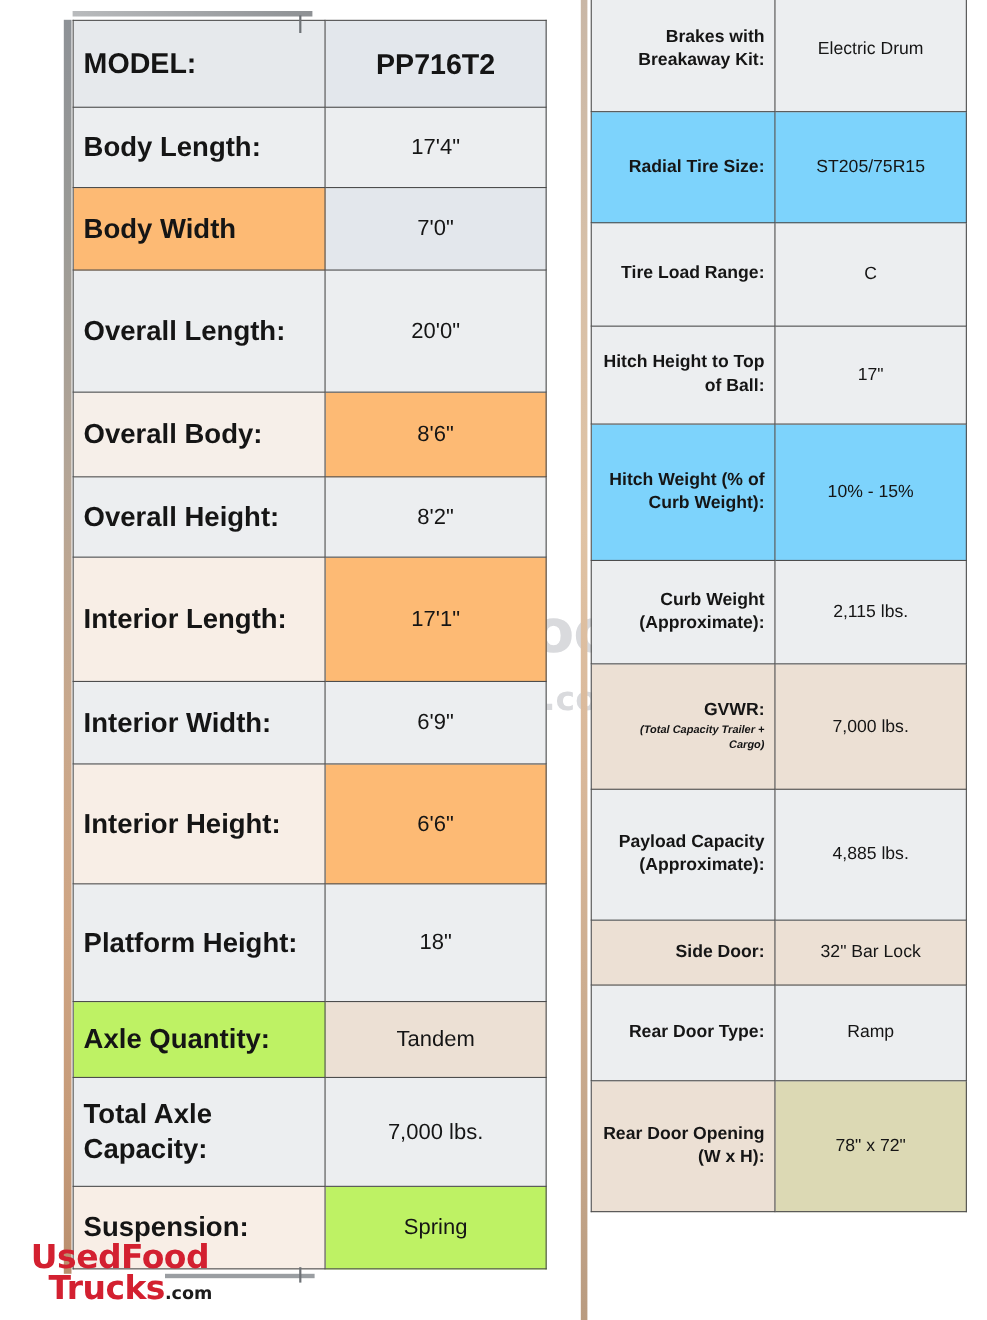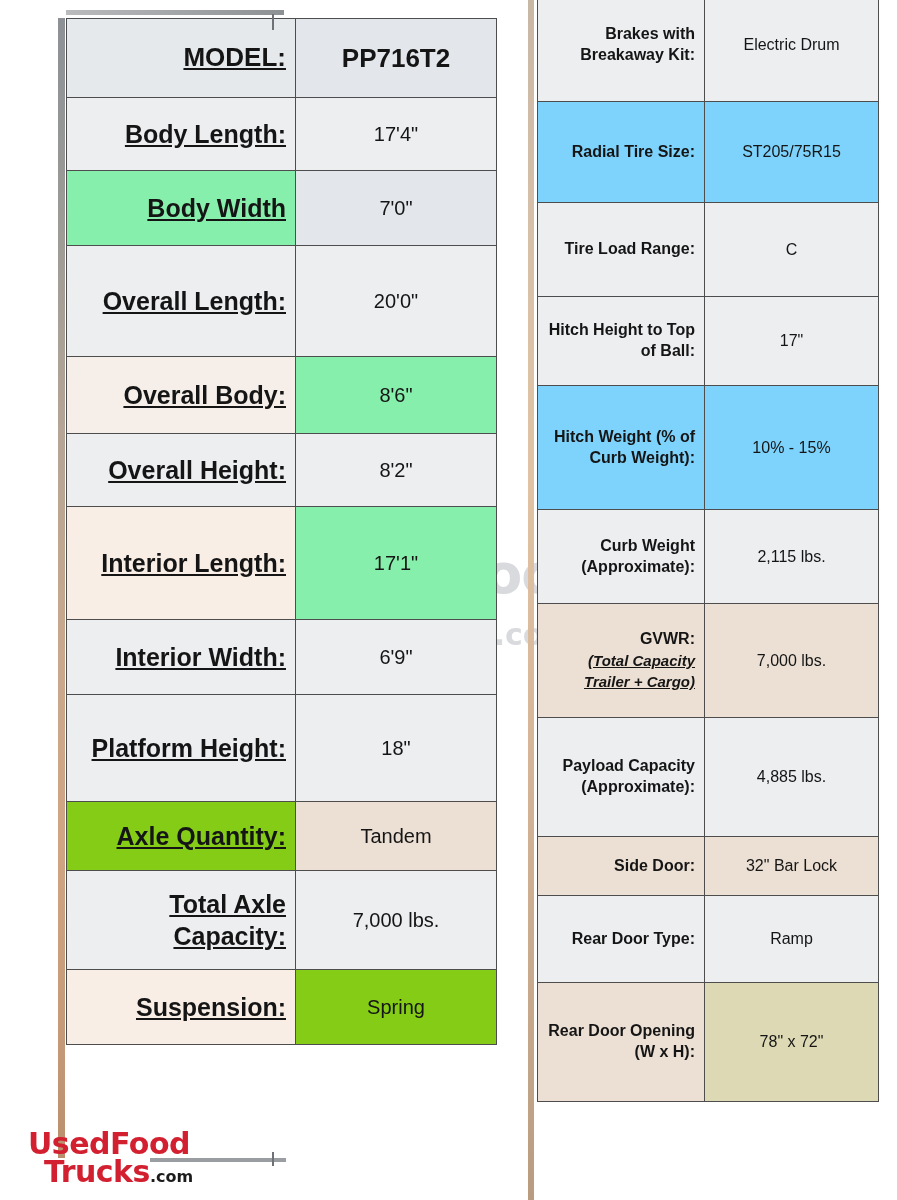--- a/index.html
+++ b/index.html
@@ -72,34 +72,34 @@
     font-style:italic;
     font-weight:bold;
     line-height:1.40;
   }
 
   
   #table-left{
     left:66px;top:18px;width:392px;
   }
   #table-left td{font-size:25px;}
-  #table-left .lbl{text-align:right;width:210px;text-decoration:underline;}
+  #table-left .lbl{width:210px;}
   #table-left .val{width:182px;font-size:20px;}
   #table-left tr:first-child .lbl{font-size:26px;}
   #table-left tr:first-child .val{font-size:26px;font-weight:bold;}
 
   
   .c-gray   {background:#eceef0;}
   .c-grayb  {background:#e3e7ec;}
-  .c-gray2  {background:#86efac;}
+  .c-gray2  {background:#fdba74;}
   .c-cream  {background:#f6efe9;}
   .c-cream2 {background:#f8eee6;}
   .c-tan    {background:#7dd3fc;}
   .c-tan2   {background:#ece0d4;}
-  .c-warm   {background:#84cc16;}
+  .c-warm   {background:#bef264;}
   .c-head   {background:#e6e9ec;}
 
   
   #left-rail{
     position:absolute;
     left:58px;top:18px;
     width:7px;height:1140px;
     z-index:2;
     background:linear-gradient(180deg,#8d9196 0%,#9a9a96 16%,#b4a596 36%,#c9a88c 56%,#cfa584 72%,#c69b79 88%,#b98f6e 100%);
   }
@@ -118,21 +118,21 @@
     position:absolute;left:150px;top:1158px;width:136px;height:4px;background:#9a9ea2;z-index:4;
   }
 
   
   #table-right{
     left:537px;top:-12px;width:303px;
   }
   #table-right td{font-size:16px;}
   #table-right .lbl{text-align:right;width:148px;}
   #table-right .val{width:155px;font-size:16px;}
-  #table-right .sub{font-size:15px;text-decoration:underline;}
+  #table-right .sub{font-size:10px;}
 
   #right-rail{
     position:absolute;left:528px;top:0;width:6px;height:1200px;z-index:2;
     background:linear-gradient(180deg,#c9b7a6 0%,#d7c0a8 20%,#e0c3a4 40%,#d9b89a 58%,#cdae91 74%,#c2a488 90%,#b99b80 100%);
   }
 
   
   #logo{
     position:absolute;left:28px;top:1130px;z-index:6;
     font-family:"DejaVu Sans",sans-serif;
@@ -190,20 +190,24 @@
     </tr>
     <tr>
       <td class="lbl c-cream2" style="height:104px">Interior Length:</td>
       <td class="val c-gray2">17'1"</td>
     </tr>
     <tr>
       <td class="lbl c-gray" style="height:66px">Interior Width:</td>
       <td class="val c-gray">6'9"</td>
     </tr>
     <tr>
+      <td class="lbl c-cream2" style="height:100px">Interior Height:</td>
+      <td class="val c-gray2">6'6"</td>
+    </tr>
+    <tr>
       <td class="lbl c-gray" style="height:98px">Platform Height:</td>
       <td class="val c-gray">18"</td>
     </tr>
     <tr>
       <td class="lbl c-warm" style="height:60px">Axle Quantity:</td>
       <td class="val c-tan2">Tandem</td>
     </tr>
     <tr>
       <td class="lbl c-gray" style="height:90px">Total Axle Capacity:</td>
       <td class="val c-gray">7,000 lbs.</td>

